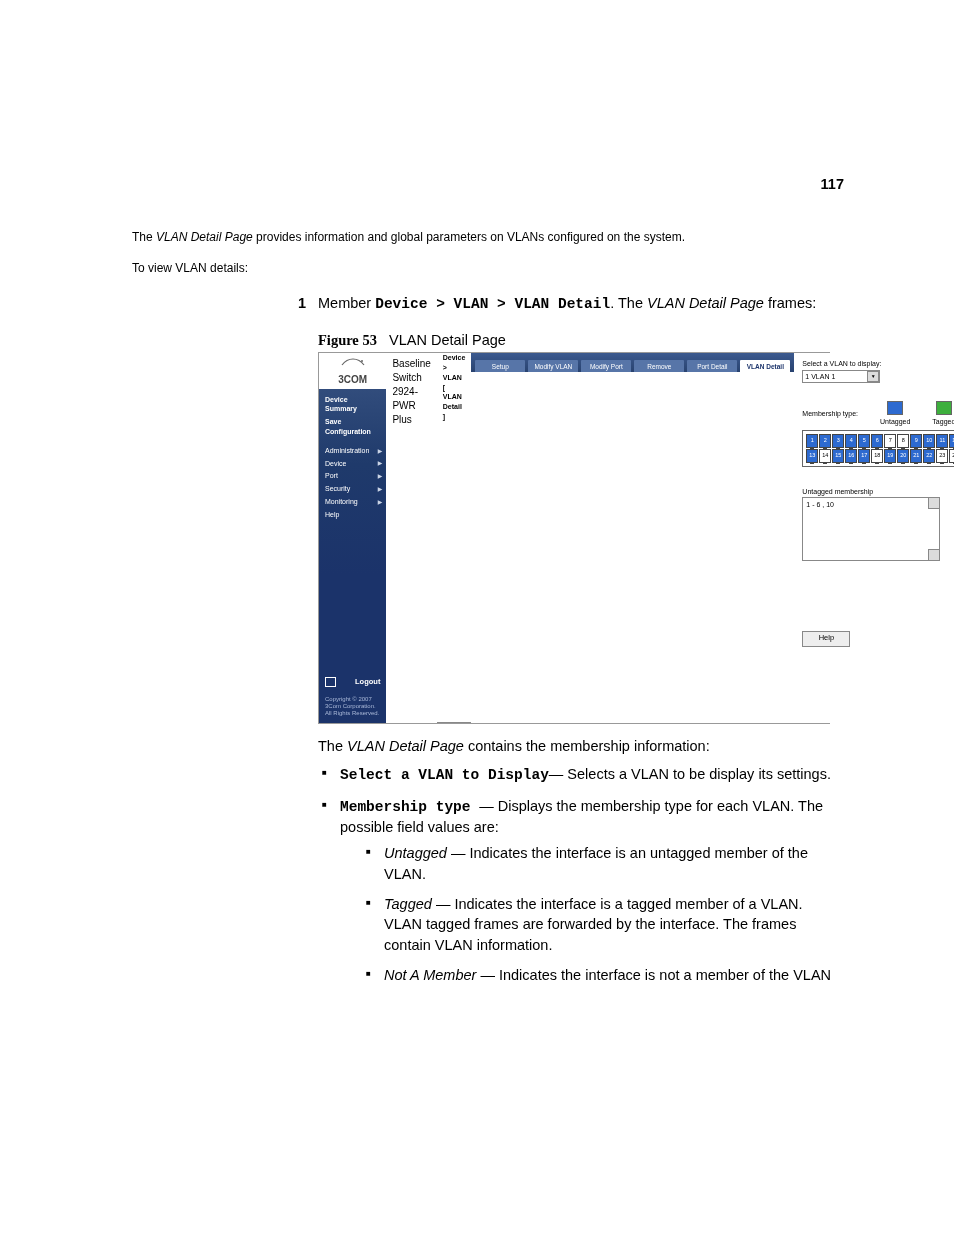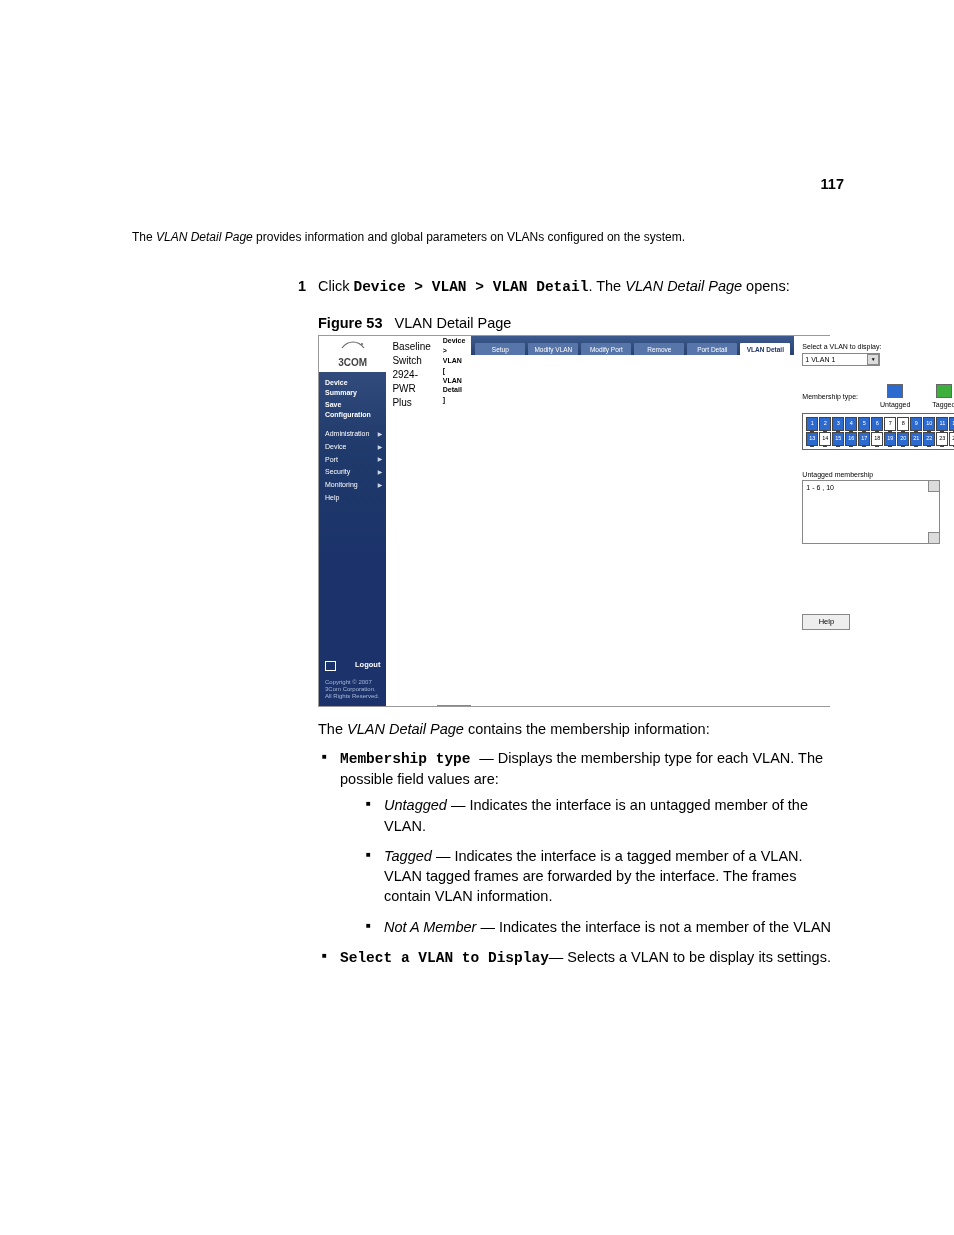--- a/index.html
+++ b/index.html
@@ -38,21 +38,21 @@
   .step-num {
     width: 186px;
     flex: 0 0 186px;
     text-align: right;
     font-weight: bold;
     padding-right: 12px;
     box-sizing: border-box;
   }
   .step-body { flex: 1; }
   .figure-caption { margin: 16px 0 2px 0; font-size: 14.5px; }
-  .figure-caption .fignum { font-weight: bold; }
+  .figure-caption .fignum { font-weight: bold; font-family: Liberation Serif, serif; }
   .italic { font-style: italic; }
   .bold { font-weight: bold; font-family: Liberation Mono, monospace; }
   ul.bullets { list-style: none; padding-left: 0; margin: 8px 0 0 0; }
   ul.bullets > li { position: relative; padding-left: 22px; margin-bottom: 10px; }
   ul.bullets > li::before { content: "■"; position: absolute; left: 4px; top: 3px; font-size: 8px; }
   ul.sub-bullets { list-style: none; padding-left: 0; margin: 6px 0 0 22px; }
   ul.sub-bullets > li { position: relative; padding-left: 22px; margin-bottom: 10px; }
   ul.sub-bullets > li::before { content: "■"; position: absolute; left: 4px; top: 3px; font-size: 8px; }
 
   
@@ -245,27 +245,28 @@
 <body>
 
 <div class="page">
   <div class="page-number">117</div>
 
   <div class="content">
     <div class="row">
       <div class="right-col">
         <span>The </span><span class="italic">VLAN Detail Page</span><span> provides information and global parameters on VLANs configured on the system.</span>
         <div style="height:14px"></div>
+        <div>To view VLAN details:</div>
       </div>
     </div>
 
     <div class="step-row">
       <div class="step-num">1</div>
       <div class="step-body">
-        <span>Click </span><span class="bold">Device &gt; VLAN &gt; VLAN Detail</span><span>. The </span><span class="italic">VLAN Detail Page</span><span> opens:</span>
+        <span>Member </span><span class="bold">Device &gt; VLAN &gt; VLAN Detail</span><span>. The </span><span class="italic">VLAN Detail Page</span><span> frames:</span>
 
         <div class="figure-caption">
           <span class="fignum">Figure 53</span>&nbsp;&nbsp;&nbsp;<span>VLAN Detail Page</span>
         </div>
 
         
         <div class="screenshot">
           <div class="ss-sidebar">
             <div class="ss-logo">
               <svg width="30" height="14" viewBox="0 0 30 14">
@@ -410,28 +411,28 @@
           </div>
         </div>
         
 
         <div>
           <span>The </span><span class="italic">VLAN Detail Page</span><span> contains the membership information:</span>
         </div>
 
         <ul class="bullets">
           <li>
+            <span class="bold">Select a VLAN to Display</span><span>— Selects a VLAN to be display its settings.</span>
+          </li>
+          <li>
             <span class="bold">Membership type </span><span>— Displays the membership type for each VLAN. The possible field values are:</span>
             <ul class="sub-bullets">
               <li><span class="italic">Untagged </span><span>— Indicates the interface is an untagged member of the VLAN.</span></li>
               <li><span class="italic">Tagged </span><span>— Indicates the interface is a tagged member of a VLAN. VLAN tagged frames are forwarded by the interface. The frames contain VLAN information.</span></li>
               <li><span class="italic">Not A Member </span><span>— Indicates the interface is not a member of the VLAN</span></li>
             </ul>
           </li>
-          <li>
-            <span class="bold">Select a VLAN to Display</span><span>— Selects a VLAN to be display its settings.</span>
-          </li>
         </ul>
 
       </div>
     </div>
   </div>
 </div>
 
 </body></html>

